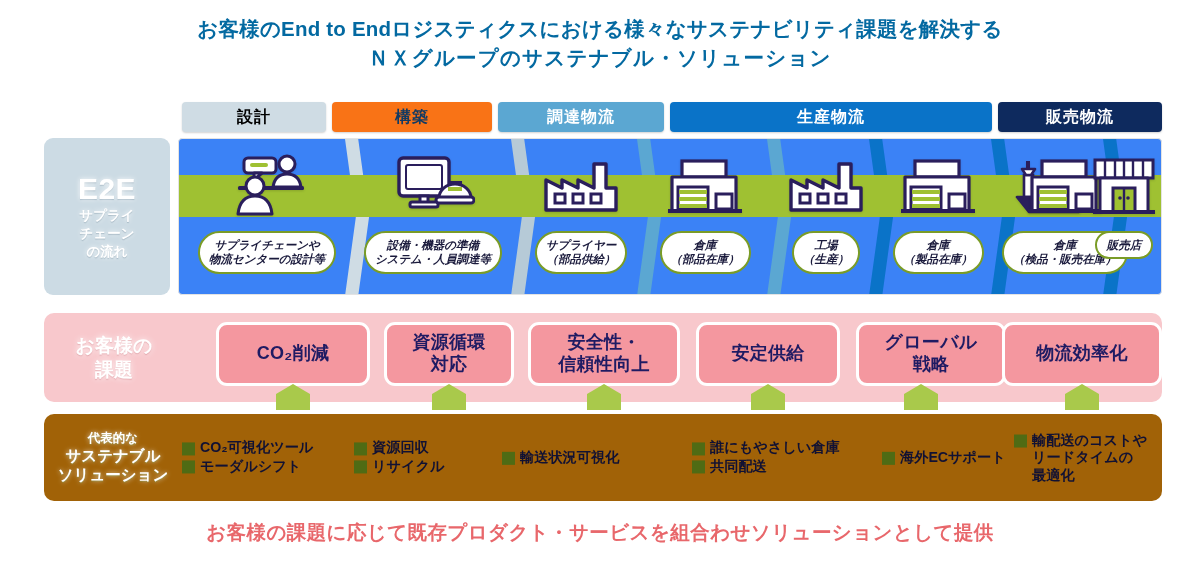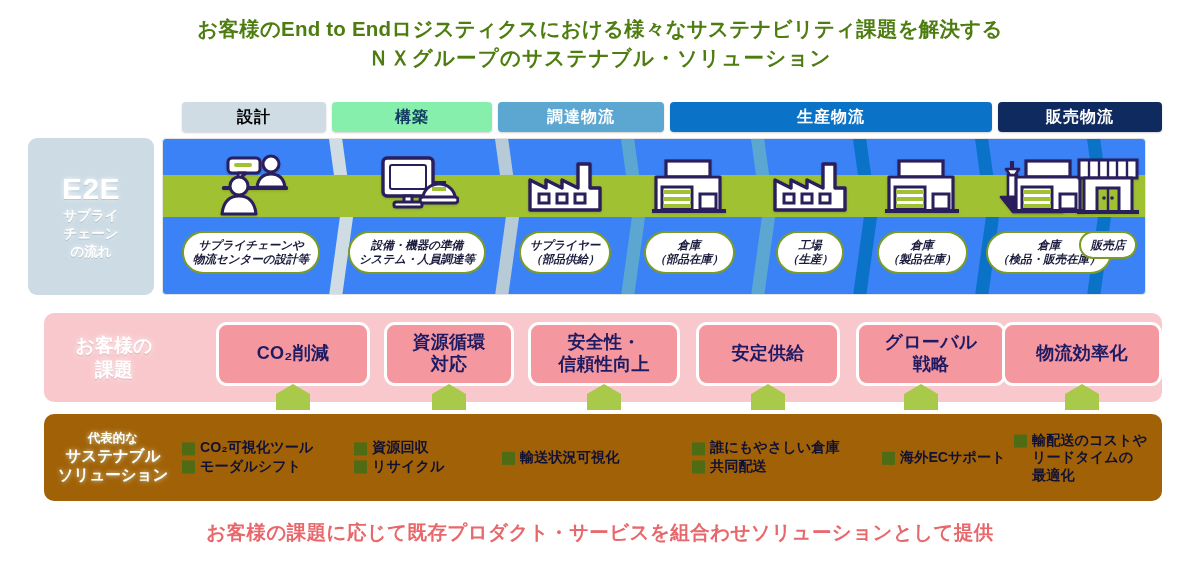--- a/index.html
+++ b/index.html
@@ -7,37 +7,37 @@
     width: 1200px; height: 571px;
     background: #ffffff;
     font-family: "Liberation Sans", "DejaVu Sans", sans-serif;
     overflow: hidden;
   }
   #root { position: relative; width: 1200px; height: 571px; }
 
   
   .title-block {
     position: absolute; left: 0; top: 14px; width: 1200px;
-    text-align: center; color: #4d7c0f;
+    text-align: center; color: #0369a1;
     font-size: 20.5px; font-weight: bold; line-height: 1.42;
     letter-spacing: .2px;
   }
   .title-line2 { letter-spacing: 1.2px; }
 
   
   .stage-bars { position: absolute; left: 0; top: 102px; width: 1200px; height: 30px; }
   .stage-bar {
     position: absolute; top: 0; height: 30px; border-radius: 4px;
     display: flex; align-items: center; justify-content: center;
     font-size: 16px; font-weight: bold; letter-spacing: 1px;
     box-shadow: 0 1px 2px rgba(0,0,0,.18);
   }
 
   
-  .chain-wrap { position: absolute; left: 28px; top: 138px; width: 1118px; height: 189px; padding-left: 34px; }
+  .chain-wrap { position: absolute; left: 44px; top: 138px; width: 1118px; height: 189px; padding-left: 34px; }
   .e2e-panel {
     position: absolute; left: 0; top: 0; width: 126px; height: 157px;
     background: #ccdbe4; border-radius: 9px;
     display: flex; flex-direction: column; align-items: center; justify-content: center;
     color: #ffffff; text-shadow: 0 0 5px rgba(255,255,255,.85), 0 1px 1px rgba(90,120,140,.45);
   }
   .e2e-title { font-size: 30px; font-weight: bold; letter-spacing: .5px; line-height: 1.05; }
   .e2e-sub { font-size: 13.5px; font-weight: bold; line-height: 1.32; margin-top: 3px; text-align: center; }
 
   .chain-body {
@@ -114,21 +114,21 @@
 
   <div class="title-block">
     <div>お客様のEnd to Endロジスティクスにおける様々なサステナビリティ課題を解決する</div>
     <div class="title-line2">ＮＸグループのサステナブル・ソリューション</div>
   </div>
 
   <div class="stage-bars" id="stage-bars">
       <div class="stage-bar" style="left: 182px; width: 144px; background: rgb(207, 220, 228); color: #000000;">
         <span>設計</span>
       </div>
-      <div class="stage-bar" style="left: 332px; width: 160px; background: #86efac; color: rgb(18, 58, 99);">
+      <div class="stage-bar" style="left: 332px; width: 160px; background: #f97316; color: rgb(18, 58, 99);">
         <span>構築</span>
       </div>
       <div class="stage-bar" style="left: 498px; width: 166px; background: rgb(91, 167, 210); color: rgb(255, 255, 255);">
         <span>調達物流</span>
       </div>
       <div class="stage-bar" style="left: 670px; width: 322px; background: rgb(10, 115, 200); color: rgb(255, 255, 255);">
         <span>生産物流</span>
       </div>
       <div class="stage-bar" style="left: 998px; width: 164px; background: rgb(14, 42, 94); color: rgb(255, 255, 255);">
         <span>販売物流</span>

